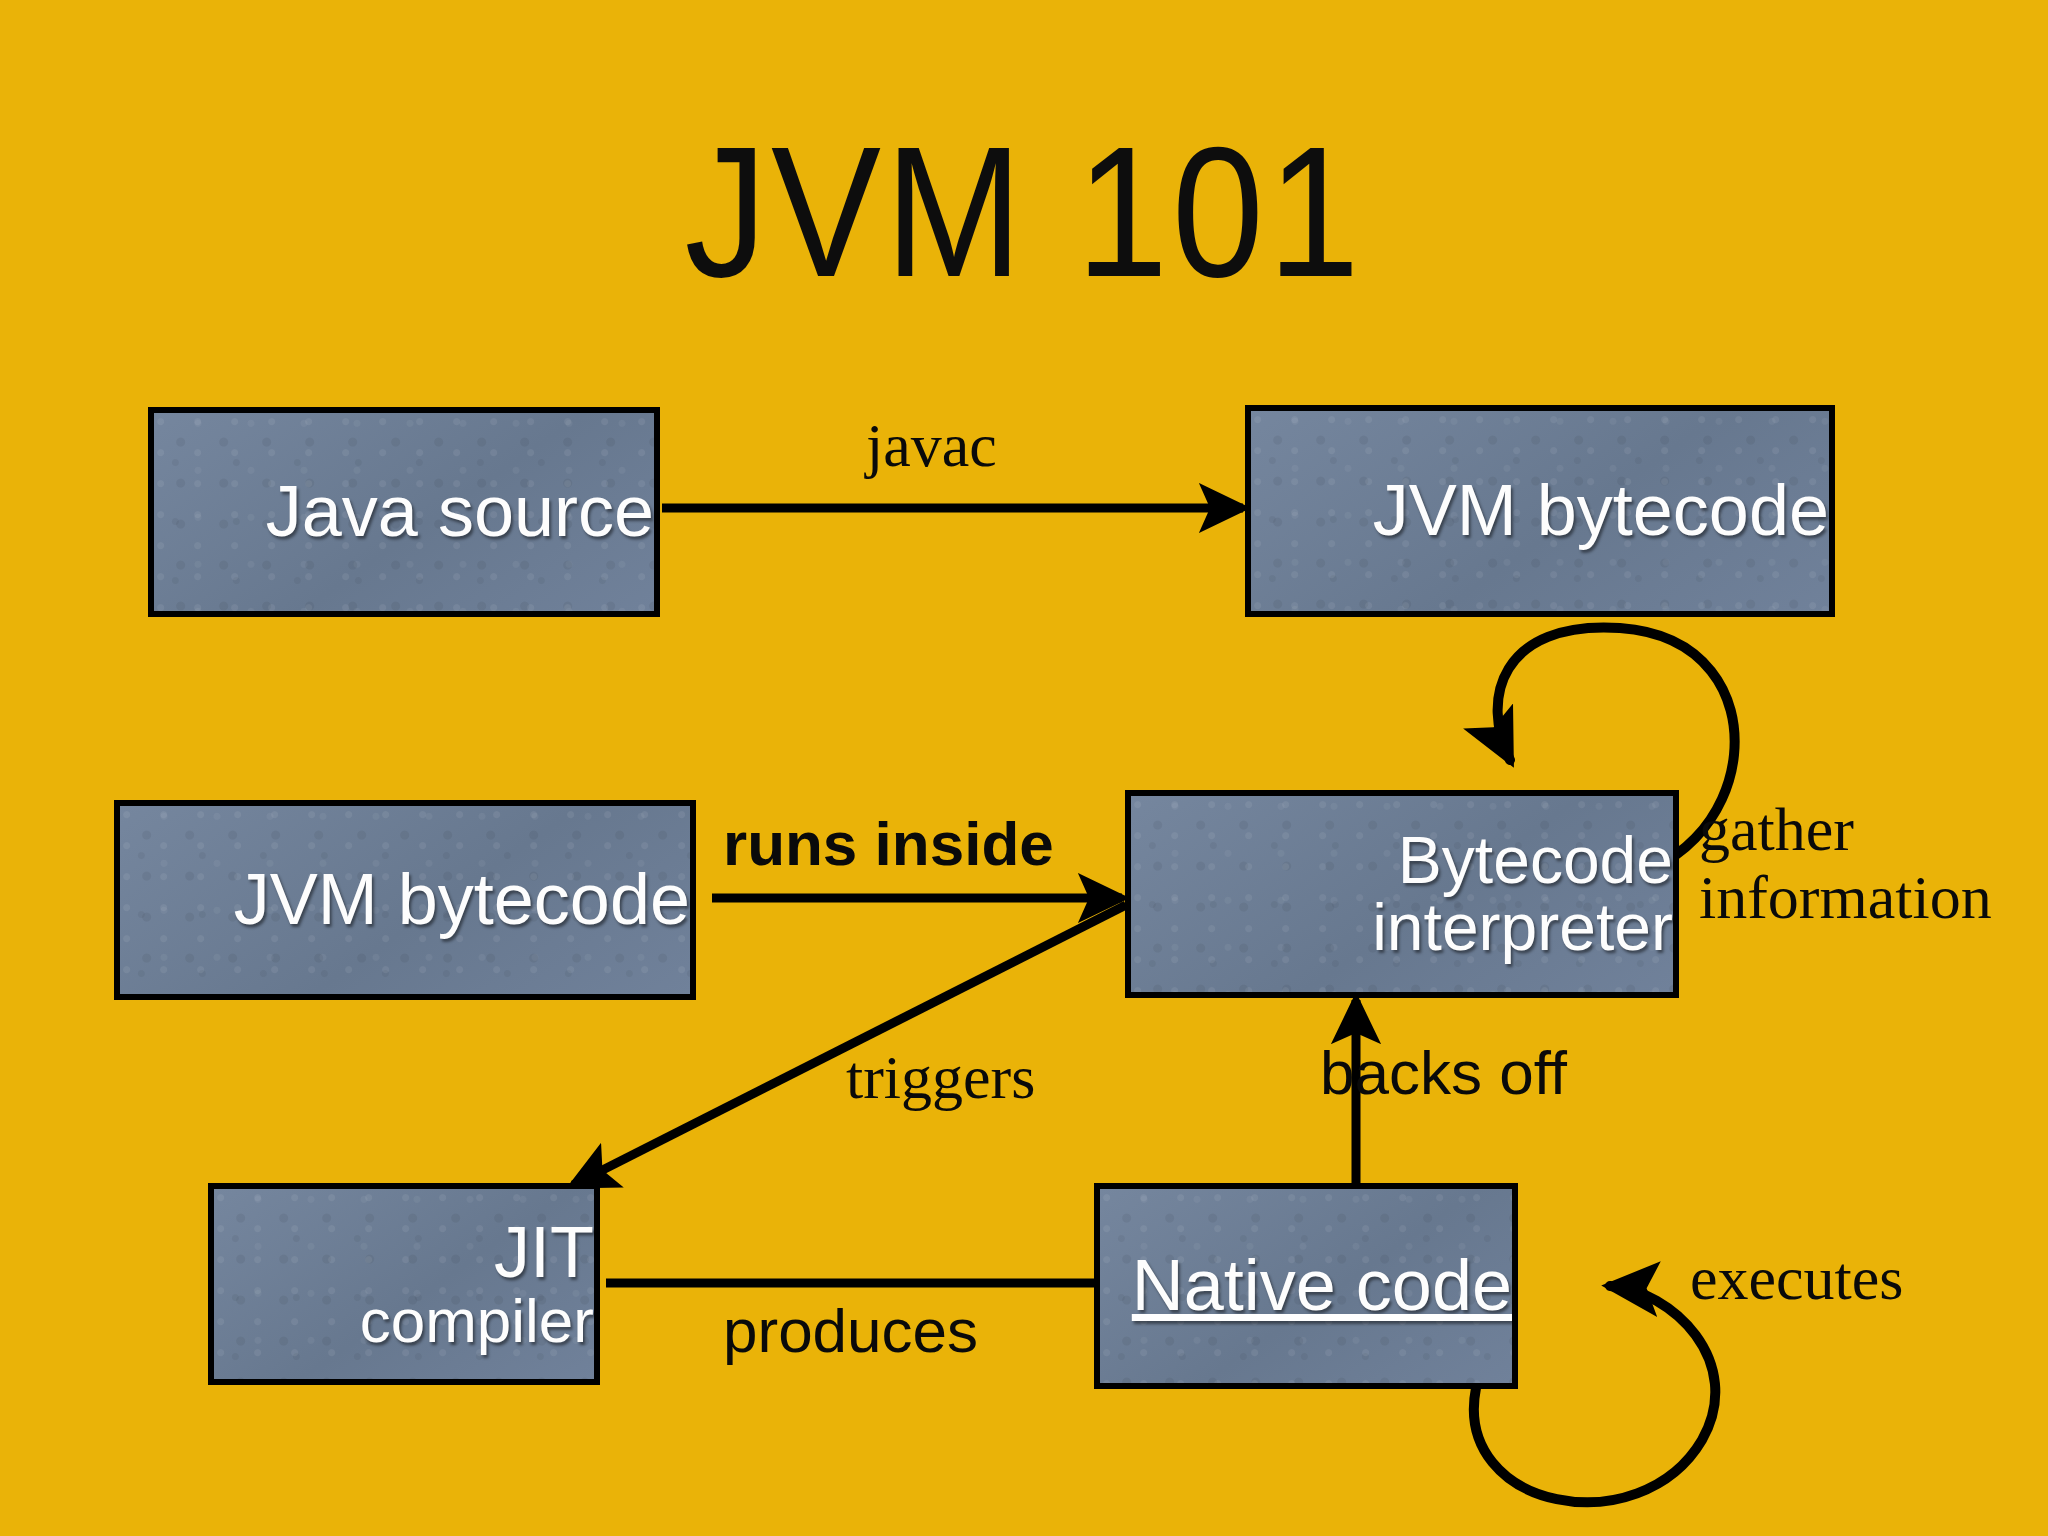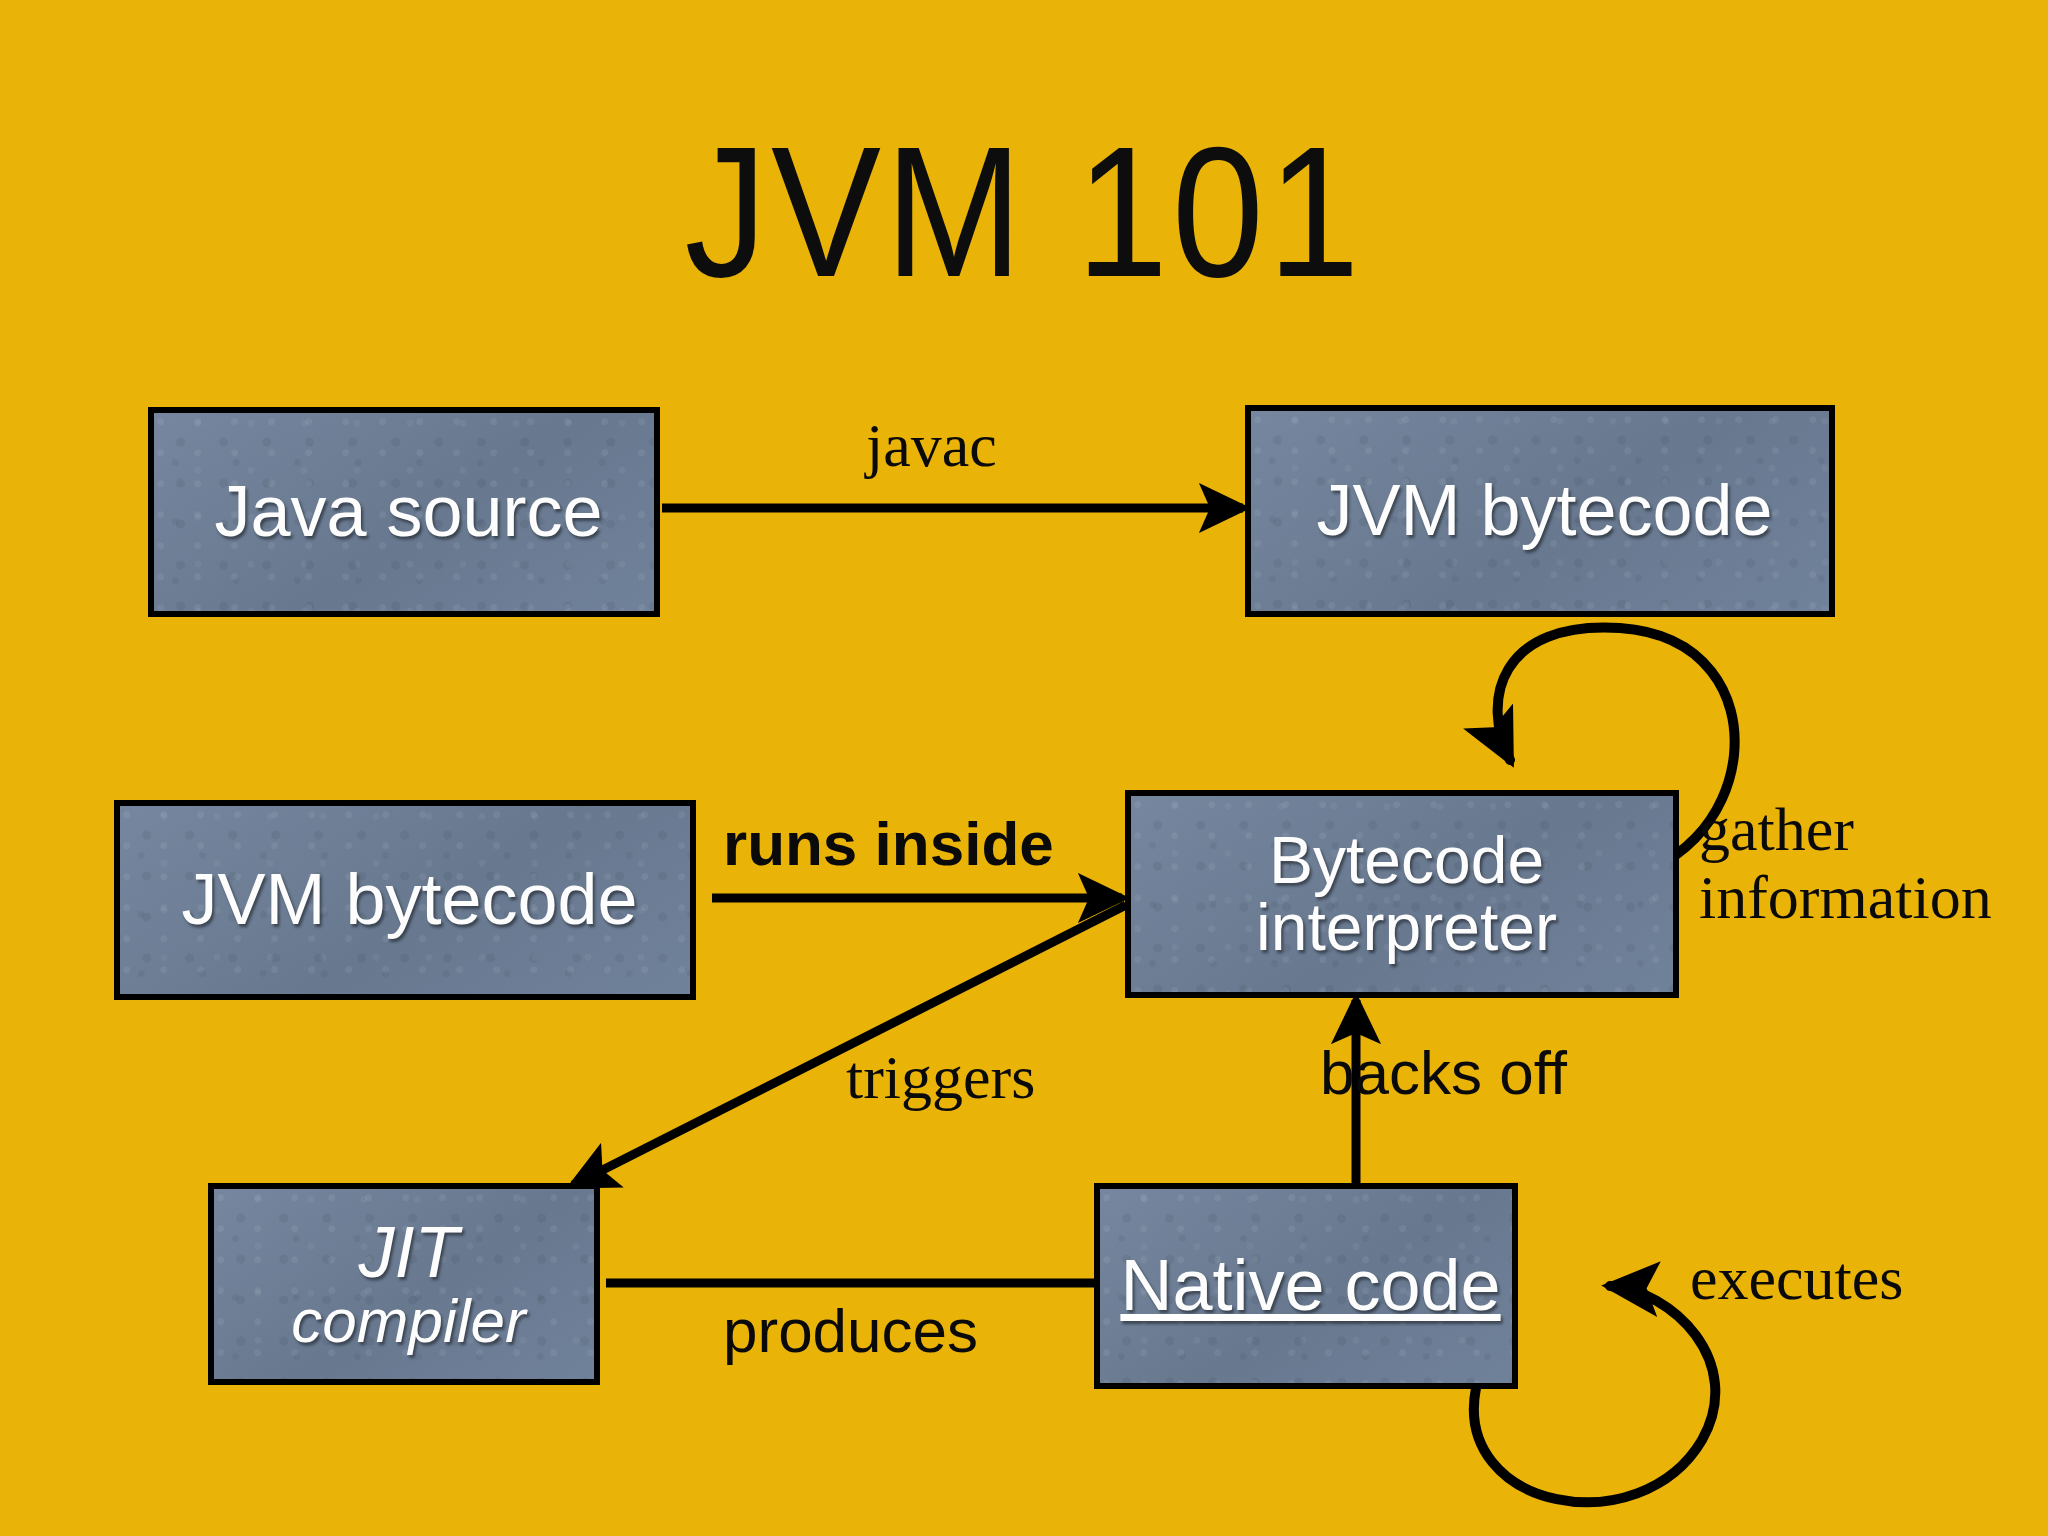--- a/index.html
+++ b/index.html
@@ -33,21 +33,21 @@
     background-color:#6c7d96;
     background-image:
       radial-gradient(circle at 18% 28%, rgba(255,255,255,.07) 0 3px, transparent 4px),
       radial-gradient(circle at 62% 71%, rgba(0,0,0,.06) 0 4px, transparent 5px),
       radial-gradient(circle at 83% 22%, rgba(255,255,255,.05) 0 3px, transparent 4px),
       radial-gradient(circle at 35% 84%, rgba(0,0,0,.05) 0 3px, transparent 4px),
       linear-gradient(145deg, #75869e 0%, #67788f 55%, #70819a 100%);
     background-size:37px 31px, 43px 41px, 53px 47px, 61px 59px, 100% 100%;
     display:flex;
     flex-direction:column;
-    align-items:center;
+    align-items:flex-end;
     justify-content:center;
     color:#ffffff;
     text-align:center;
     padding-left:9px;
   }
   .node .line{
     font-family:"Liberation Sans", sans-serif;
     font-weight:400;
     color:#fdfdfd;
     text-shadow:2px 3px 3px rgba(0,0,0,.45);
@@ -121,21 +121,21 @@
 
   <div class="node" style="left:114px;top:800px;width:582px;height:200px;">
     <div class="line big">JVM bytecode</div>
   </div>
 
   <div class="node" style="left:1125px;top:790px;width:554px;height:208px;">
     <div class="line med">Bytecode</div>
     <div class="line med">interpreter</div>
   </div>
 
-  <div class="node" style="left:208px;top:1183px;width:392px;height:202px;font-style:italic;">
+  <div class="node" style="left:208px;top:1183px;width:392px;height:202px;">
     <div class="line big">JIT</div>
     <div class="line sub">compiler</div>
   </div>
 
   <div class="node" style="left:1094px;top:1183px;width:424px;height:206px;text-decoration:underline;">
     <div class="line big">Native code</div>
   </div>
 
   <div class="elabel" style="left:866px;top:412px;">javac</div>
 

